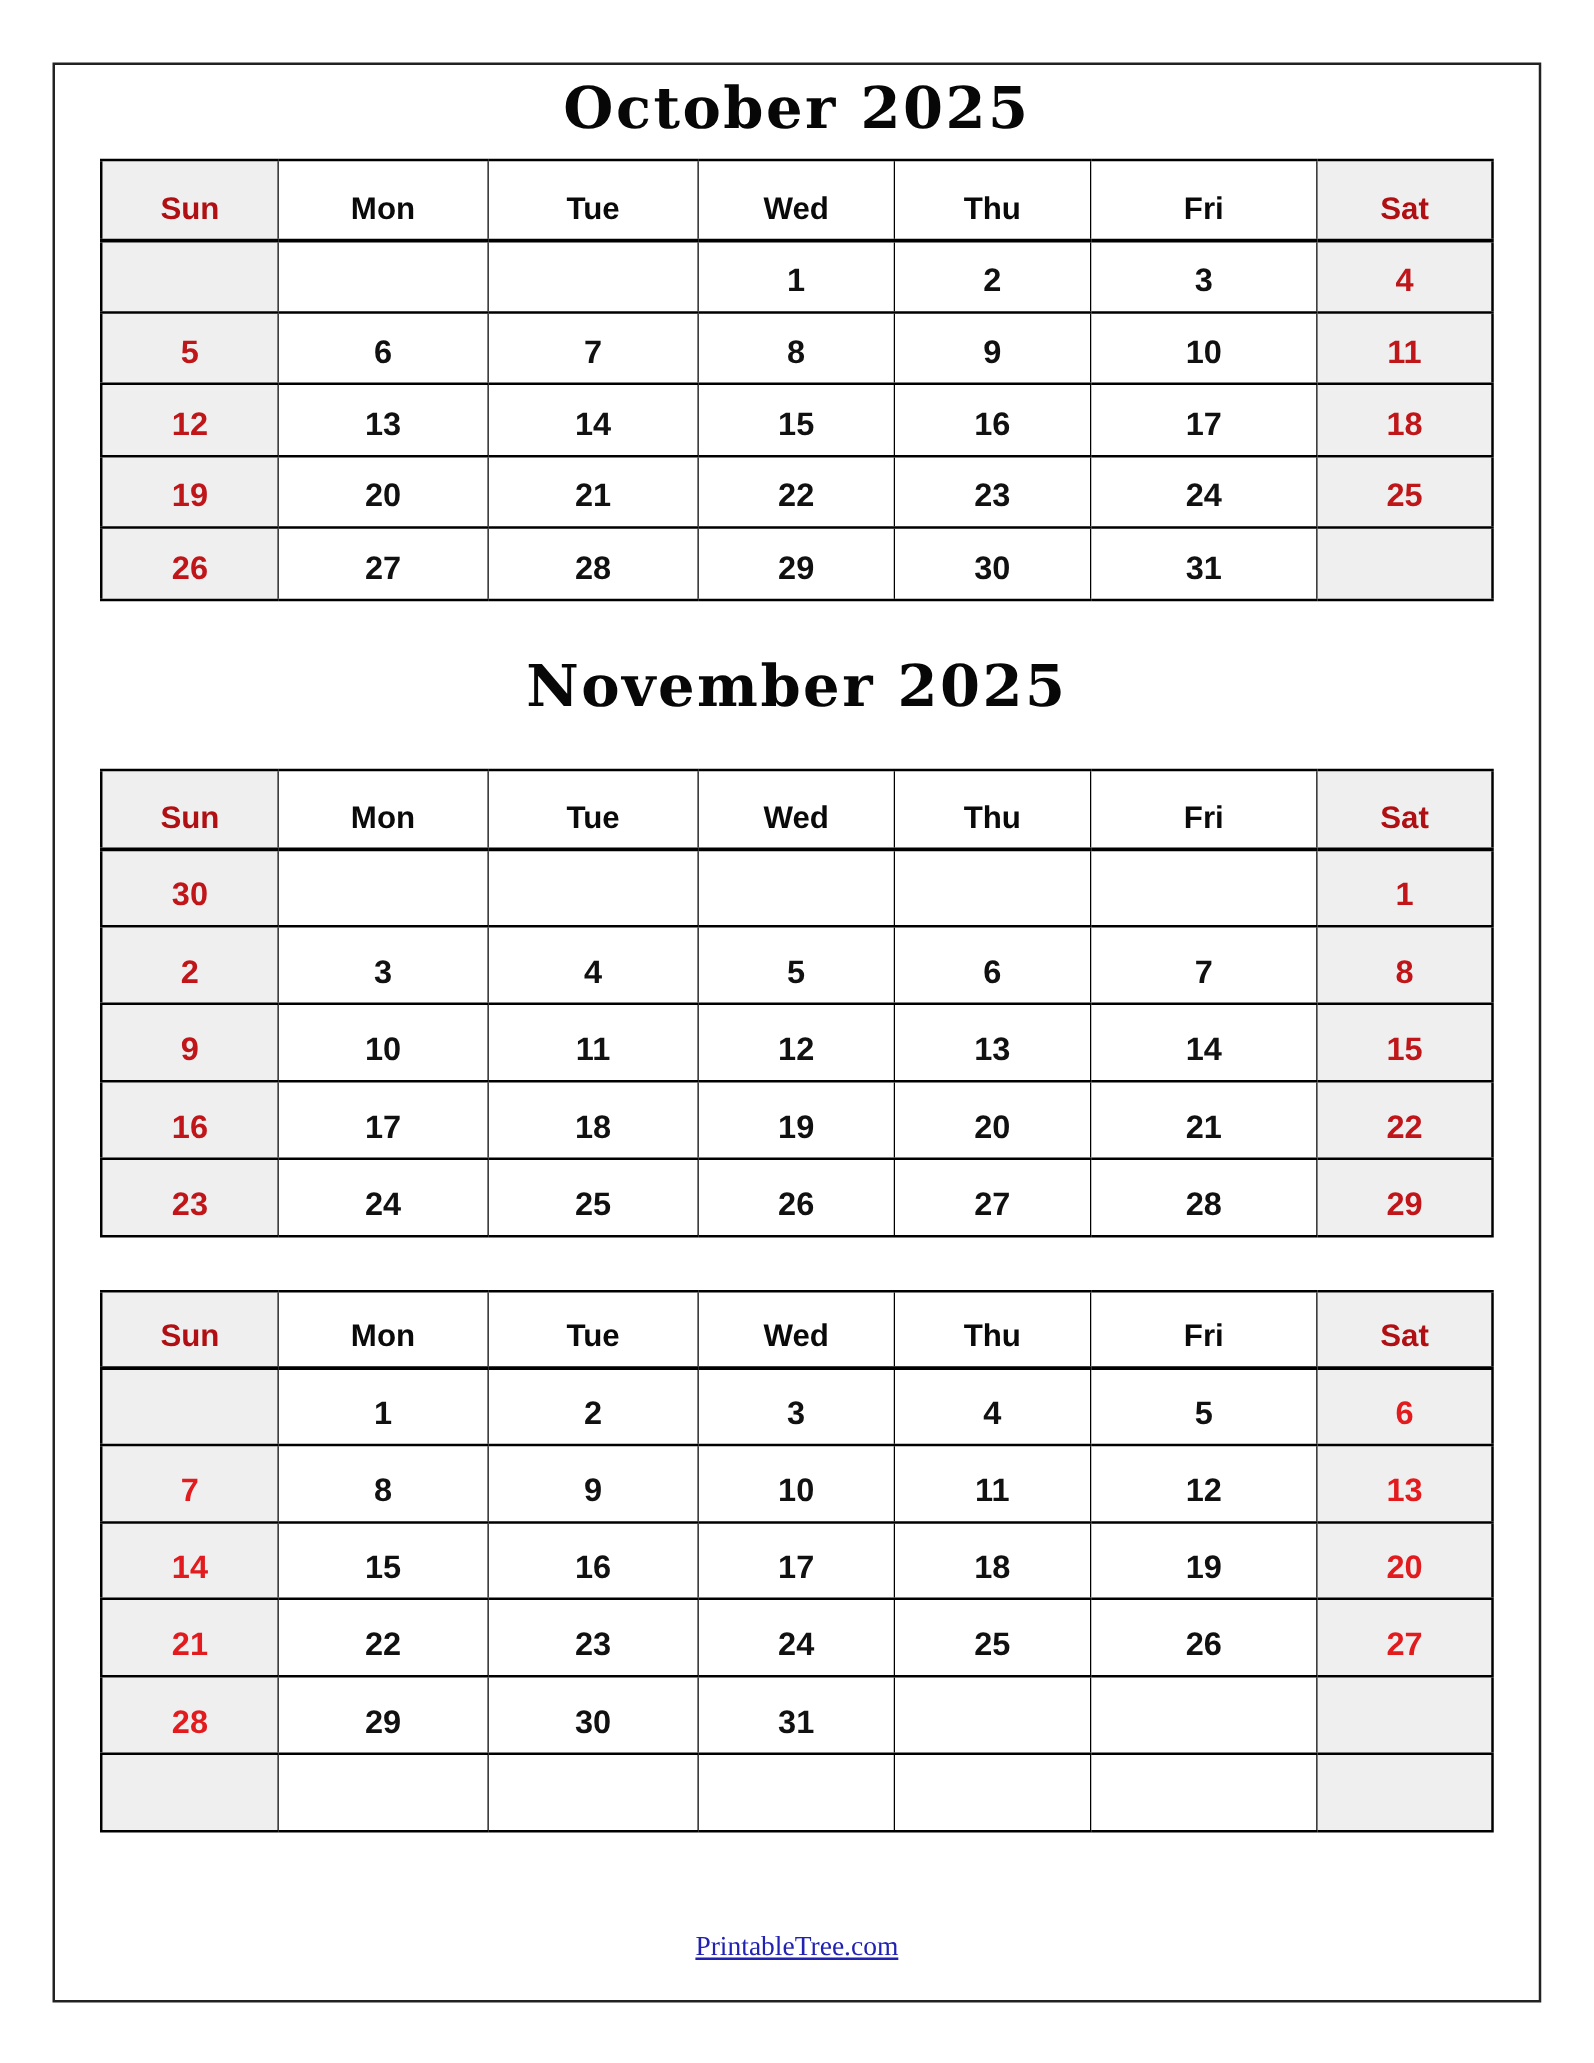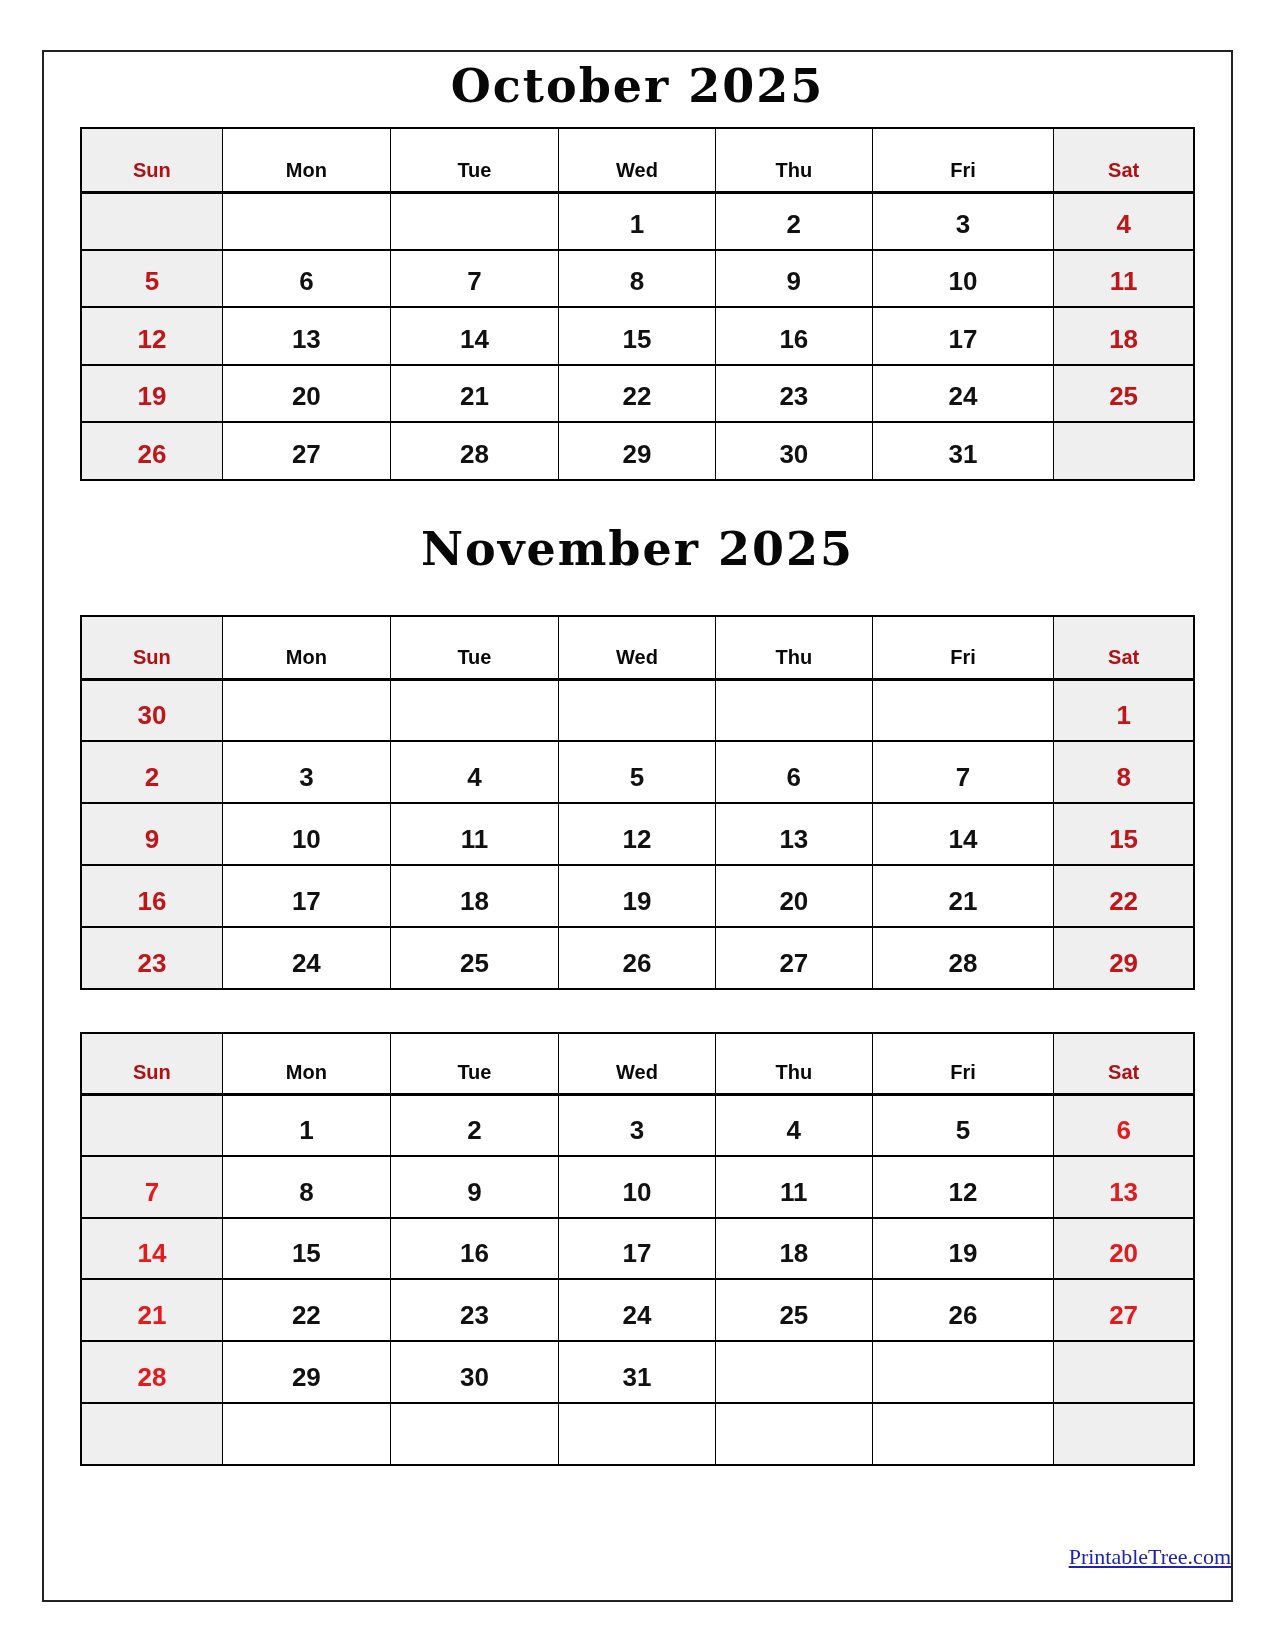--- a/index.html
+++ b/index.html
@@ -69,21 +69,21 @@
     border-bottom: 2px solid #000000;
     text-align: center;
     vertical-align: bottom;
     box-sizing: border-box;
     padding: 0 0 8px 0;
     overflow: hidden;
   }
   thead th {
     border-bottom-width: 3px;
     font-weight: bold;
-    font-size: 20px;
+    font-size: 25px;
     color: #0a0a0a;
     padding-bottom: 9px;
   }
   tbody td {
     font-weight: bold;
     font-size: 26px;
     color: #111111;
     padding-bottom: 9px;
   }
   .wkend { background: var(--weekend-bg, #efefef); }
@@ -96,21 +96,21 @@
   .m1 thead tr { height: 63px; }
   .m1 tbody tr { height: 62px; }
   .m2 thead tr { height: 61px; }
   .m2 tbody tr { height: 61.8px; }
 
   .footer {
     position: absolute;
     left: 0;
     right: 0;
     top: 1492px;
-    text-align: right;
+    text-align: center;
   }
   .footer-link {
     font-family: "Liberation Serif", serif;
     font-size: 22px;
     color: var(--link-blue, #2121b4);
     text-decoration: underline;
     cursor: pointer;
   }
 </style>
 </head>

